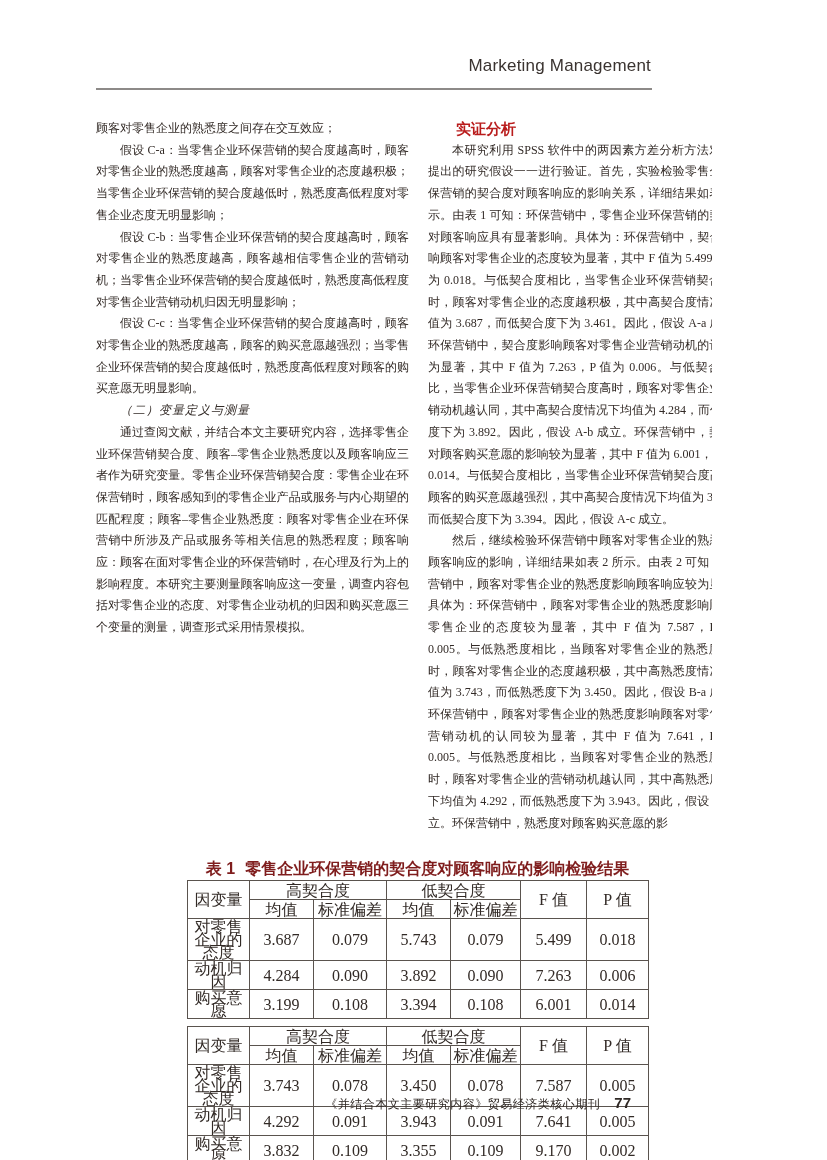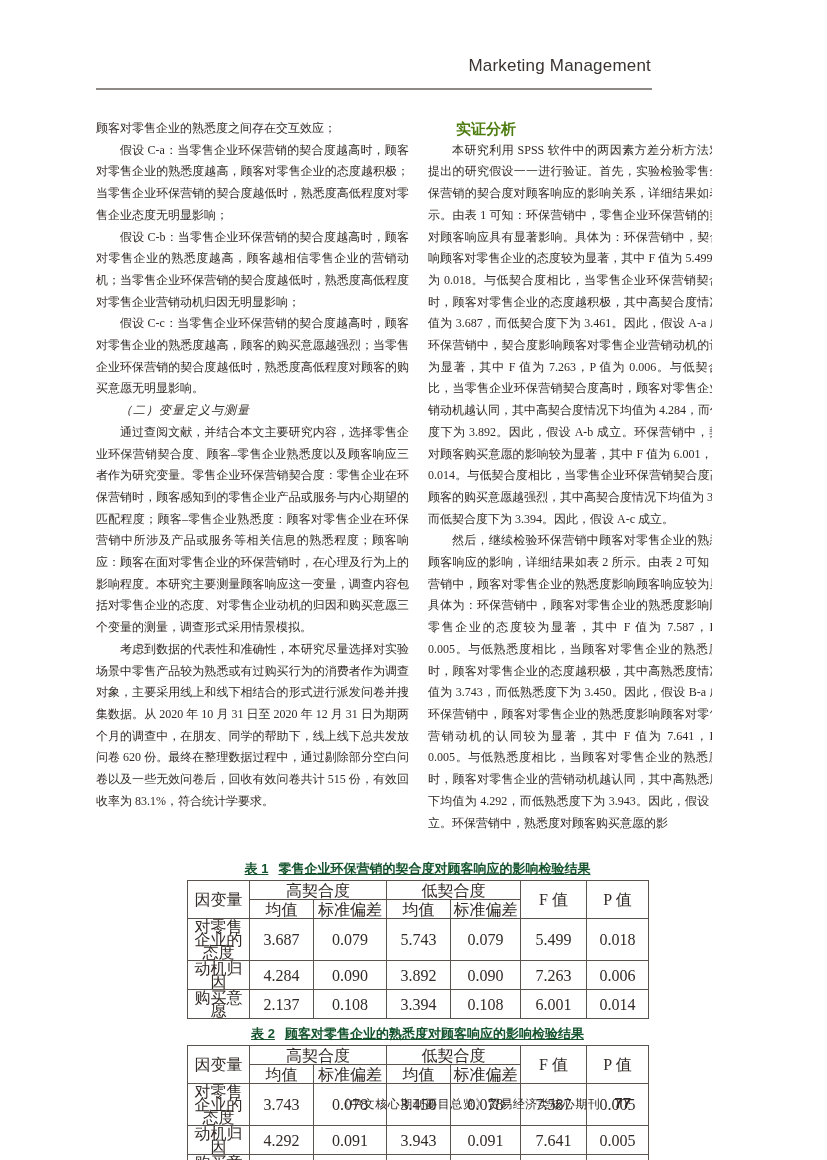--- a/index.html
+++ b/index.html
@@ -30,29 +30,29 @@
   }
   .col-left  { left:96px;  width:313px; }
   .col-right { left:428px; width:318px; }
   .col p { margin:0; }
   .indent { text-indent:2em; }
   .subhead { font-style:italic; letter-spacing:1px; }
   .section-heading {
     margin:0; padding-left:28px;
     font-family:"Liberation Sans","DejaVu Sans",sans-serif;
     font-weight:bold; font-size:15px; line-height:21.7px;
-    color:#4d7c0f; font-style:normal;
+    color:#b91c1c; font-style:normal;
   }
   
   .tables-area { position:absolute; left:187px; top:861px; width:461px; }
   .table-title {
     text-align:center;
     font-family:"Liberation Sans","DejaVu Sans",sans-serif;
-    font-weight:bold; font-size:13px; color:#14532d;
-    margin-bottom:4px; line-height:15px;text-decoration:underline;
+    font-weight:bold; font-size:16px; color:#7f1d1d;
+    margin-bottom:4px; line-height:15px;
   }
   .table-title .tlabel { margin-right:10px; }
   table.results {
     width:100%; border-collapse:collapse; table-layout:fixed;
     margin-bottom:7px;
   }
   table.results th, table.results td {
     border:1px solid #5a534e;
     font-family:"Liberation Serif","DejaVu Serif",serif;
     font-weight:normal; font-size:16px; color:#322a26;
@@ -78,21 +78,20 @@
   <div class="journal-name">Marketing Management</div>
   <div class="header-rule"></div>
 
   <div class="col col-left">
     <p class="body">顾客对零售企业的熟悉度之间存在交互效应；</p>
     <p class="body indent">假设 C-a：当零售企业环保营销的契合度越高时，顾客对零售企业的熟悉度越高，顾客对零售企业的态度越积极；当零售企业环保营销的契合度越低时，熟悉度高低程度对零售企业态度无明显影响；</p>
     <p class="body indent">假设 C-b：当零售企业环保营销的契合度越高时，顾客对零售企业的熟悉度越高，顾客越相信零售企业的营销动机；当零售企业环保营销的契合度越低时，熟悉度高低程度对零售企业营销动机归因无明显影响；</p>
     <p class="body indent">假设 C-c：当零售企业环保营销的契合度越高时，顾客对零售企业的熟悉度越高，顾客的购买意愿越强烈；当零售企业环保营销的契合度越低时，熟悉度高低程度对顾客的购买意愿无明显影响。</p>
     <p class="subhead indent">（二）变量定义与测量</p>
     <p class="body indent">通过查阅文献，并结合本文主要研究内容，选择零售企业环保营销契合度、顾客–零售企业熟悉度以及顾客响应三者作为研究变量。零售企业环保营销契合度：零售企业在环保营销时，顾客感知到的零售企业产品或服务与内心期望的匹配程度；顾客–零售企业熟悉度：顾客对零售企业在环保营销中所涉及产品或服务等相关信息的熟悉程度；顾客响应：顾客在面对零售企业的环保营销时，在心理及行为上的影响程度。本研究主要测量顾客响应这一变量，调查内容包括对零售企业的态度、对零售企业动机的归因和购买意愿三个变量的测量，调查形式采用情景模拟。</p>
-    <p class="body indent">考虑到数据的代表性和准确性，本研究尽量选择对实验场景中零售产品较为熟悉或有过购买行为的消费者作为调查对象，主要采用线上和线下相结合的形式进行派发问卷并搜集数据。从 2020 年 10 月 31 日至 2020 年 12 月 31 日为期两个月的调查中，在朋友、同学的帮助下，线上线下总共发放问卷 620 份。最终在整理数据过程中，通过剔除部分空白问卷以及一些无效问卷后，回收有效问卷共计 515 份，有效回收率为 83.1%，符合统计学要求。</p>
   </div>
 
   <div class="col col-right">
     <h2 class="section-heading">实证分析</h2>
     <p class="body indent">本研究利用 SPSS 软件中的两因素方差分析方法对上文提出的研究假设一一进行验证。首先，实验检验零售企业环保营销的契合度对顾客响应的影响关系，详细结果如表 1 所示。由表 1 可知：环保营销中，零售企业环保营销的契合度对顾客响应具有显著影响。具体为：环保营销中，契合度影响顾客对零售企业的态度较为显著，其中 F 值为 5.499，P 值为 0.018。与低契合度相比，当零售企业环保营销契合度高时，顾客对零售企业的态度越积极，其中高契合度情况下均值为 3.687，而低契合度下为 3.461。因此，假设 A-a 成立。环保营销中，契合度影响顾客对零售企业营销动机的认同较为显著，其中 F 值为 7.263，P 值为 0.006。与低契合度相比，当零售企业环保营销契合度高时，顾客对零售企业的营销动机越认同，其中高契合度情况下均值为 4.284，而低契合度下为 3.892。因此，假设 A-b 成立。环保营销中，契合度对顾客购买意愿的影响较为显著，其中 F 值为 6.001，P 值为 0.014。与低契合度相比，当零售企业环保营销契合度高时，顾客的购买意愿越强烈，其中高契合度情况下均值为 3.801，而低契合度下为 3.394。因此，假设 A-c 成立。</p>
     <p class="body indent">然后，继续检验环保营销中顾客对零售企业的熟悉度对顾客响应的影响，详细结果如表 2 所示。由表 2 可知：环保营销中，顾客对零售企业的熟悉度影响顾客响应较为显著。具体为：环保营销中，顾客对零售企业的熟悉度影响顾客对零售企业的态度较为显著，其中 F 值为 7.587，P 值为 0.005。与低熟悉度相比，当顾客对零售企业的熟悉度较高时，顾客对零售企业的态度越积极，其中高熟悉度情况下均值为 3.743，而低熟悉度下为 3.450。因此，假设 B-a 成立。环保营销中，顾客对零售企业的熟悉度影响顾客对零售企业营销动机的认同较为显著，其中 F 值为 7.641，P 值为 0.005。与低熟悉度相比，当顾客对零售企业的熟悉度较高时，顾客对零售企业的营销动机越认同，其中高熟悉度情况下均值为 4.292，而低熟悉度下为 3.943。因此，假设 B-b 成立。环保营销中，熟悉度对顾客购买意愿的影</p>
   </div>
 
   <div class="tables-area">
 
@@ -138,33 +137,30 @@
           <td>动机归因</td>
           <td>4.284</td>
           <td>0.090</td>
           <td>3.892</td>
           <td>0.090</td>
           <td>7.263</td>
           <td>0.006</td>
         </tr>
         <tr>
           <td>购买意愿</td>
-          <td>2.137</td>
+          <td>3.199</td>
           <td>0.108</td>
           <td>3.394</td>
           <td>0.108</td>
           <td>6.001</td>
           <td>0.014</td>
         </tr>
       </tbody>
     </table>
 
-    <div class="table-title">
-      <span class="tlabel">表 2</span><span>顾客对零售企业的熟悉度对顾客响应的影响检验结果</span>
-    </div>
     <table class="results">
       <colgroup>
         <col style="width:62px">
           <col style="width:64px">
           <col style="width:73px">
         <col style="width:64px">
           <col style="width:70px">
           <col style="width:66px">
           <col style="width:62px">
       </colgroup>
@@ -210,17 +206,17 @@
           <td>0.109</td>
           <td>9.170</td>
           <td>0.002</td>
         </tr>
       </tbody>
     </table>
 
   </div>
 
   <div class="footer">
-    <span>《中文核心期刊要目总览》贸易经济类核心期刊</span>
+    <span>《并结合本文主要研究内容》贸易经济类核心期刊</span>
     <span class="pagenum">77</span>
   </div>
 
 </div>
 
 </body></html>

